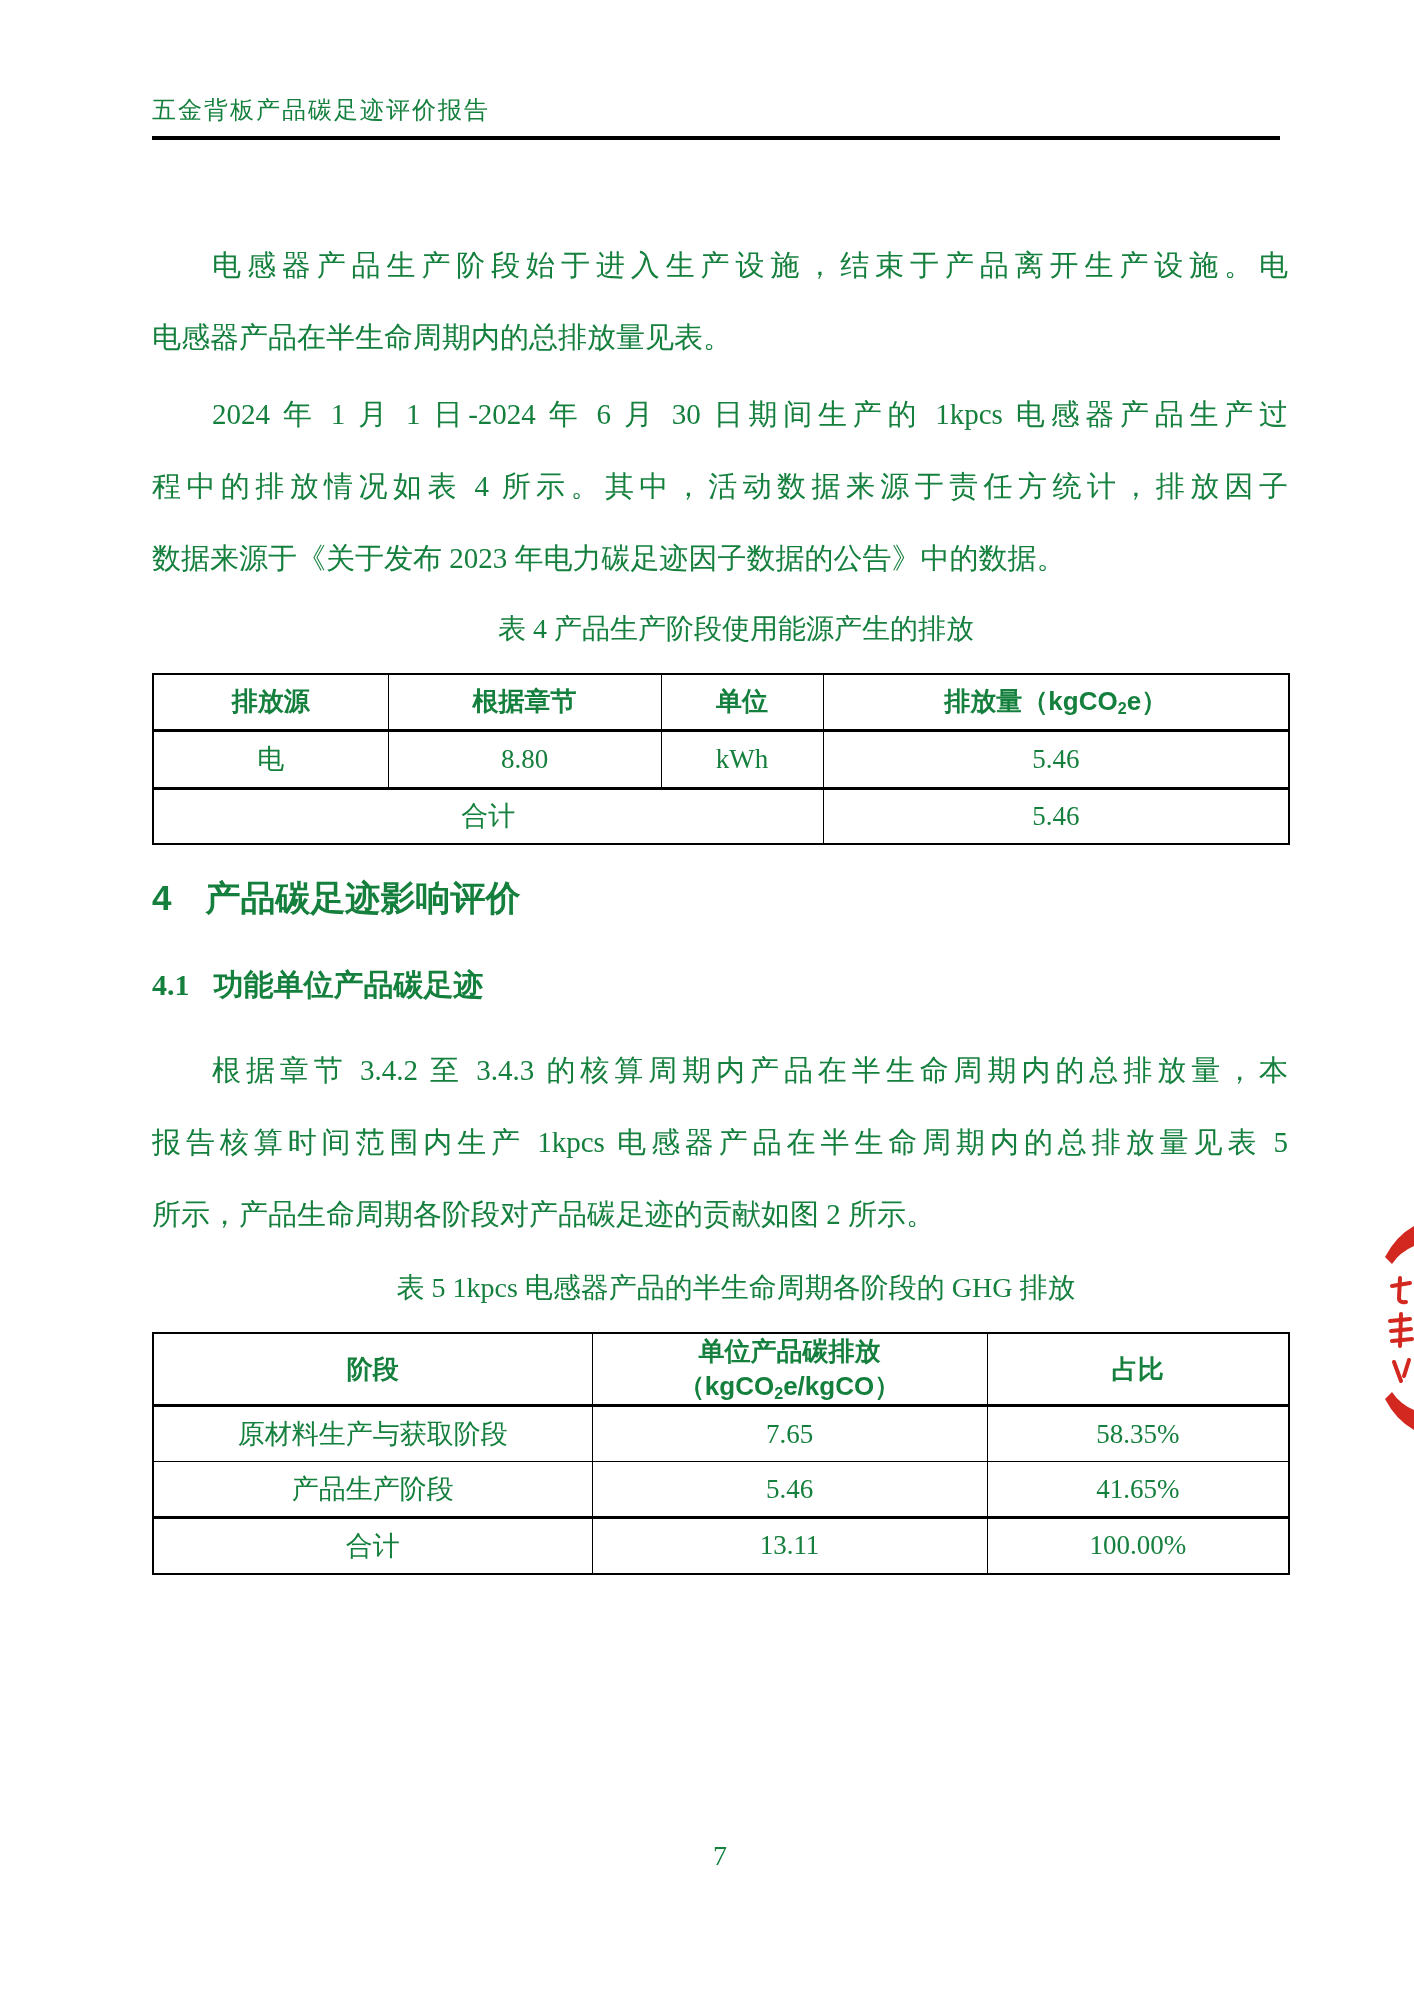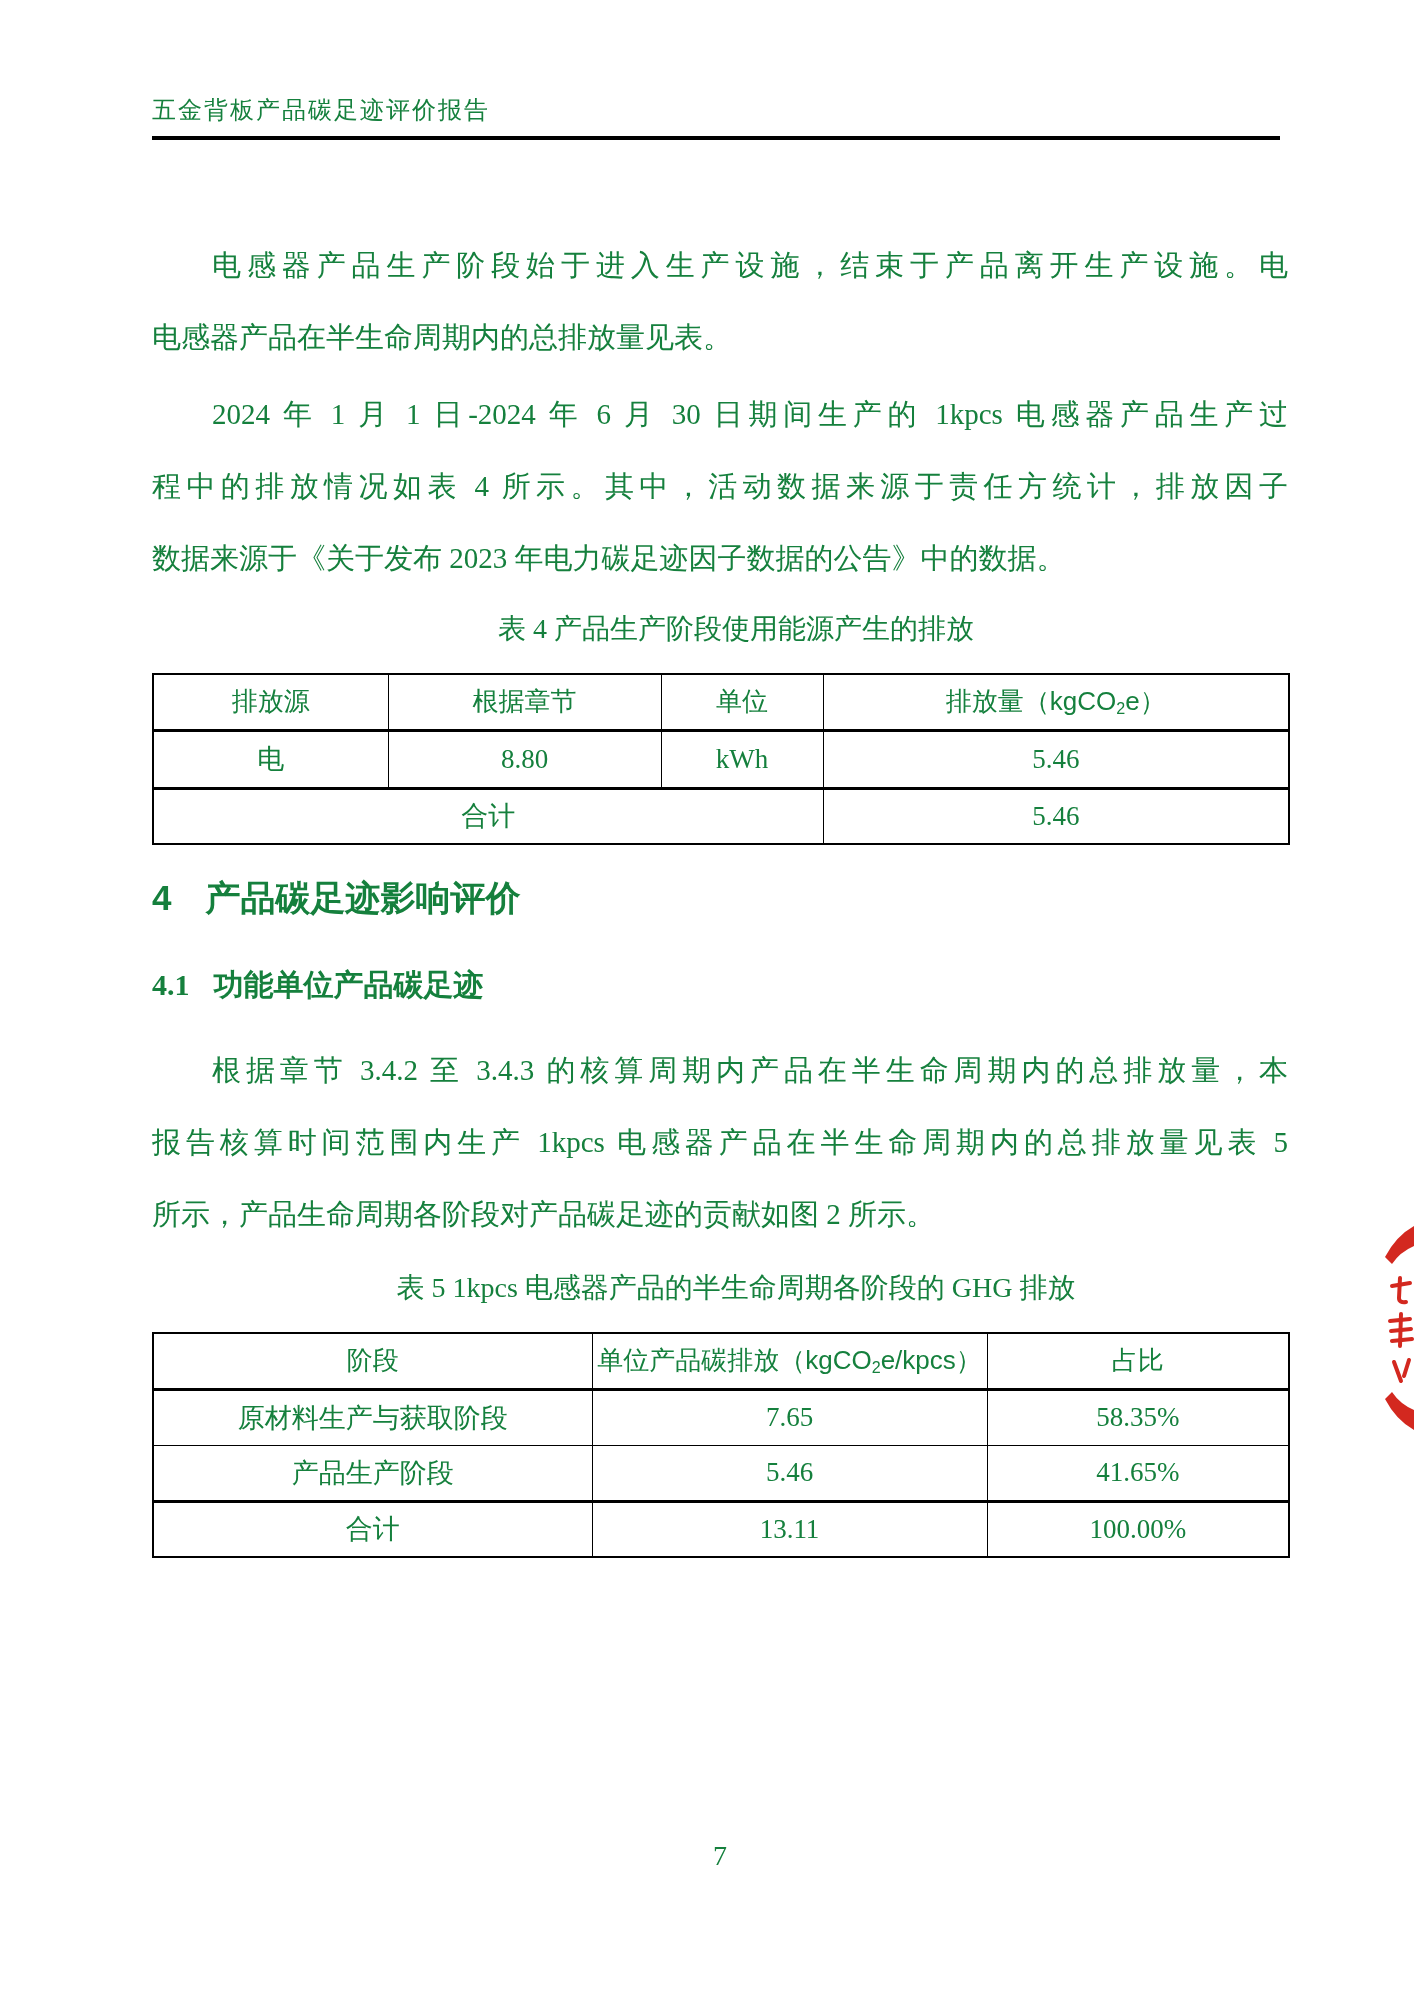--- a/index.html
+++ b/index.html
@@ -56,21 +56,21 @@
     width:1136px;
     font-size:27px;
   }
   table.doc td,table.doc th{
     border:1px solid #000;
     text-align:center;vertical-align:middle;
     padding:0;overflow:hidden;
   }
   table.doc tr.outline-top td, table.doc tr.outline-top th{border-top:2px solid #000;}
   table.doc th{
-    font-weight:400;
+    font-weight:700;
     font-family:"Liberation Sans","DejaVu Sans","Liberation Serif",serif;
     font-size:26px;
   }
   table.doc .thick-bottom{border-bottom:3px solid #000 !important;}
   table.doc td:first-child,table.doc th:first-child{border-left:2px solid #000;}
   table.doc td:last-child,table.doc th:last-child{border-right:2px solid #000;}
   table.doc tr:last-child td{border-bottom:2px solid #000;}
   #table4{top:673px;}
   #table4 tr{height:56px;}
   #table4 tr.r-data{height:58px;}
@@ -155,21 +155,21 @@
 
   <table class="doc" id="table5">
     <colgroup>
       <col style="width:439px">
         <col style="width:395px">
         <col style="width:302px">
     </colgroup>
     <tbody>
       <tr class="outline-top">
         <th class="thick-bottom">阶段</th>
-        <th class="thick-bottom"><span>单位产品碳排放（kgCO</span><span class="subscript">2</span><span>e/kpcs）</span></th>
+        <th class="thick-bottom"><span>单位产品碳排放（kgCO</span><span class="subscript">2</span><span>e/kgCO）</span></th>
         <th class="thick-bottom">占比</th>
       </tr>
       <tr>
         <td>原材料生产与获取阶段</td>
         <td>7.65</td>
         <td>58.35%</td>
       </tr>
       <tr>
         <td class="thick-bottom">产品生产阶段</td>
         <td class="thick-bottom">5.46</td>

